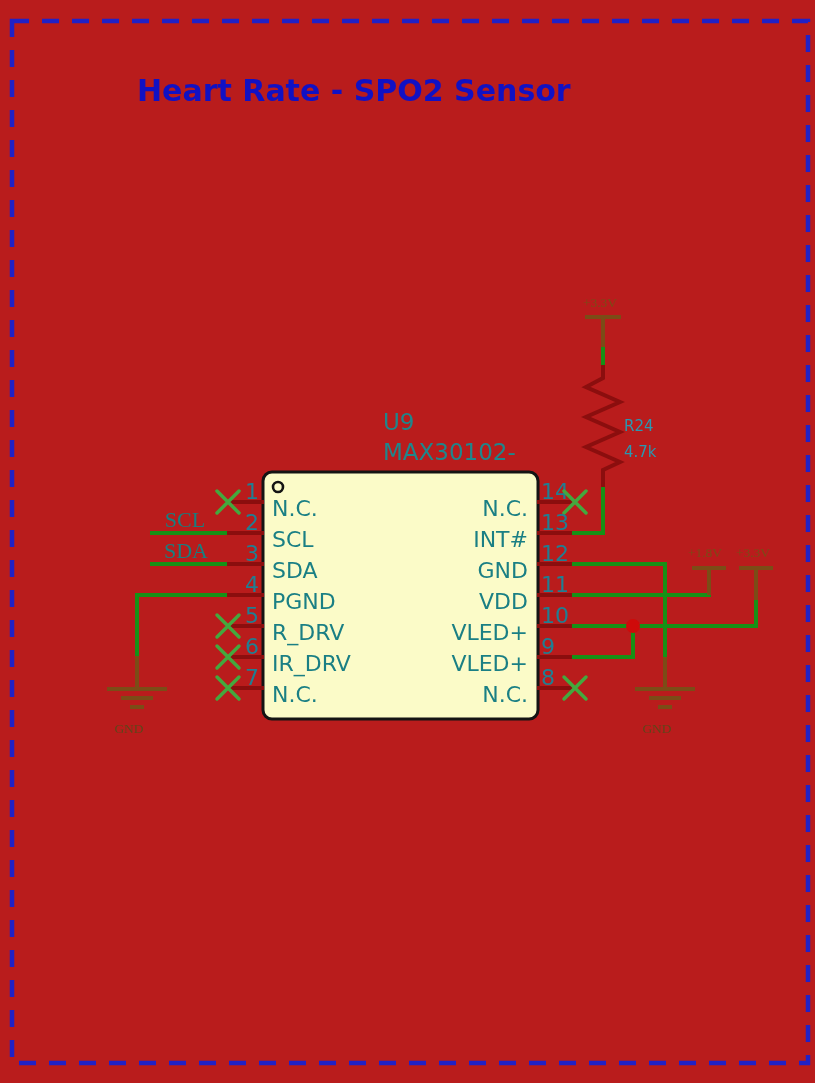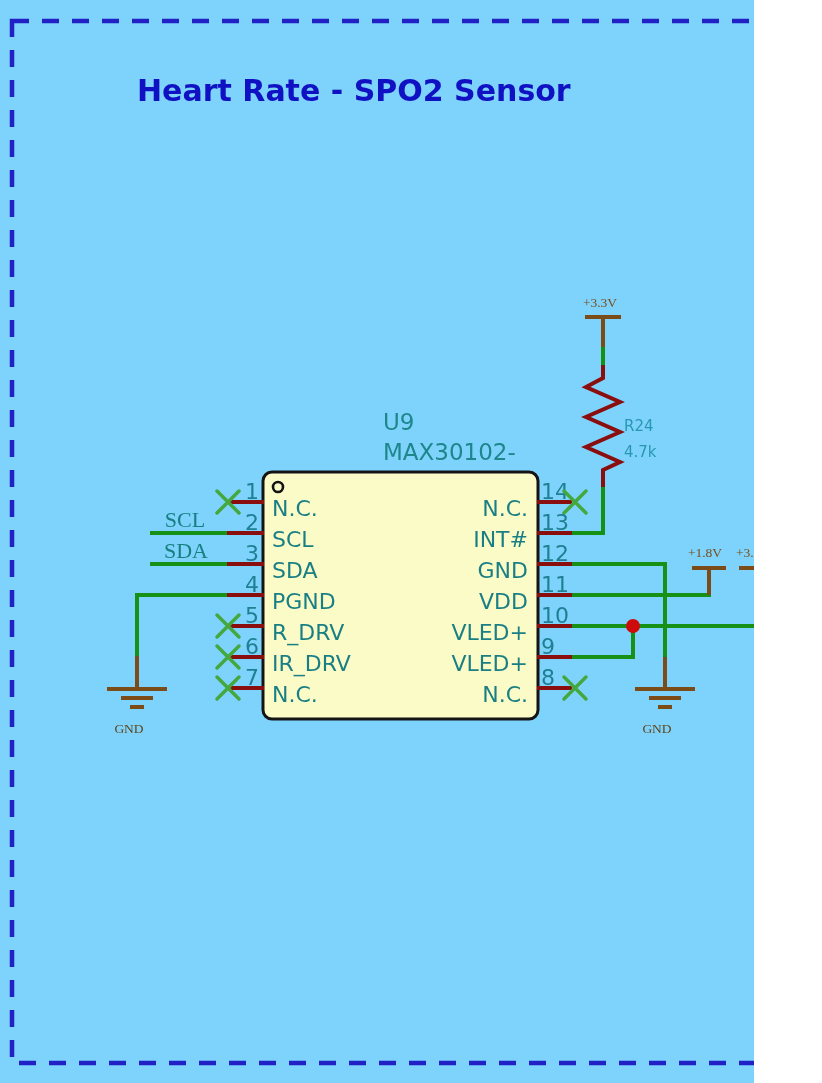--- a/index.html
+++ b/index.html
@@ -1,16 +1,16 @@
 <!DOCTYPE html>
 <html><head>
 <meta charset="utf-8">
 <style>
   html,body{margin:0;padding:0;background:#ffffff;}
-  .canvas{position:relative;width:754px;height:1083px;background:#7dd3fc;overflow:hidden;}
+  .canvas{position:relative;width:815px;height:1083px;background:#b91c1c;overflow:hidden;}
   svg{display:block;}
   
   .sheet-border{fill:none;stroke:#2121C6;stroke-width:4.5;stroke-dasharray:17 13;}
   .wire{fill:none;stroke:#169116;stroke-width:4;stroke-linecap:butt;stroke-linejoin:miter;}
   .stub{fill:none;stroke:#8B0E0E;stroke-width:4;stroke-linecap:butt;}
   .res{fill:none;stroke:#8B0E0E;stroke-width:4;stroke-linejoin:miter;}
   .pwr{fill:none;stroke:#7B4C17;stroke-width:4;stroke-linecap:butt;}
   .ncx{fill:none;stroke:#44A83E;stroke-width:3.5;stroke-linecap:round;}
   .icbody{fill:#FBFBC8;stroke:#141414;stroke-width:3;}
   .pin1dot{fill:none;stroke:#141414;stroke-width:2.6;}

